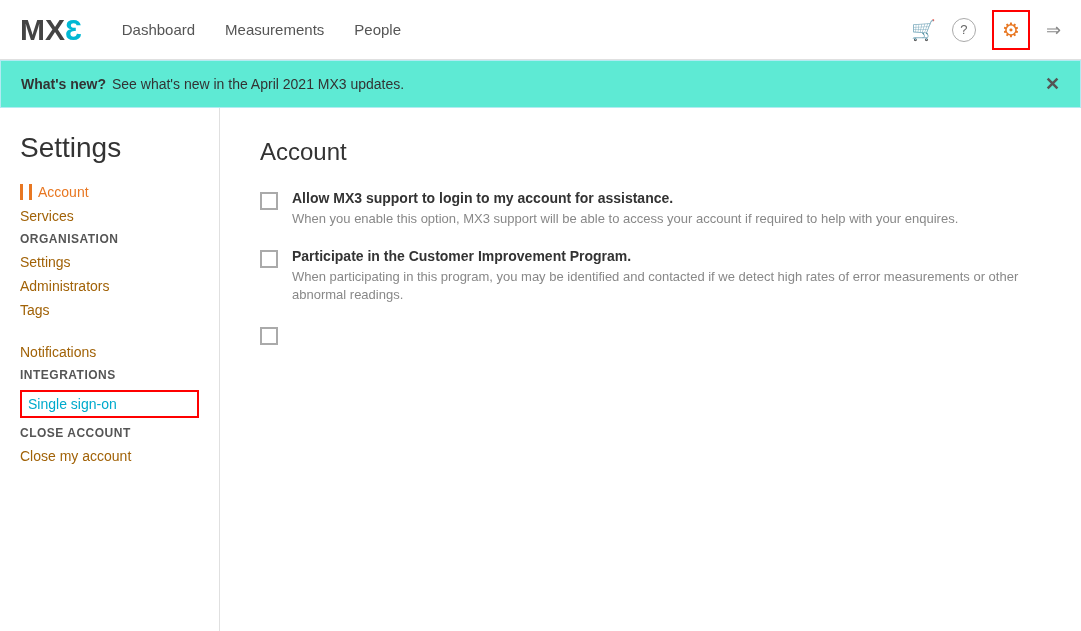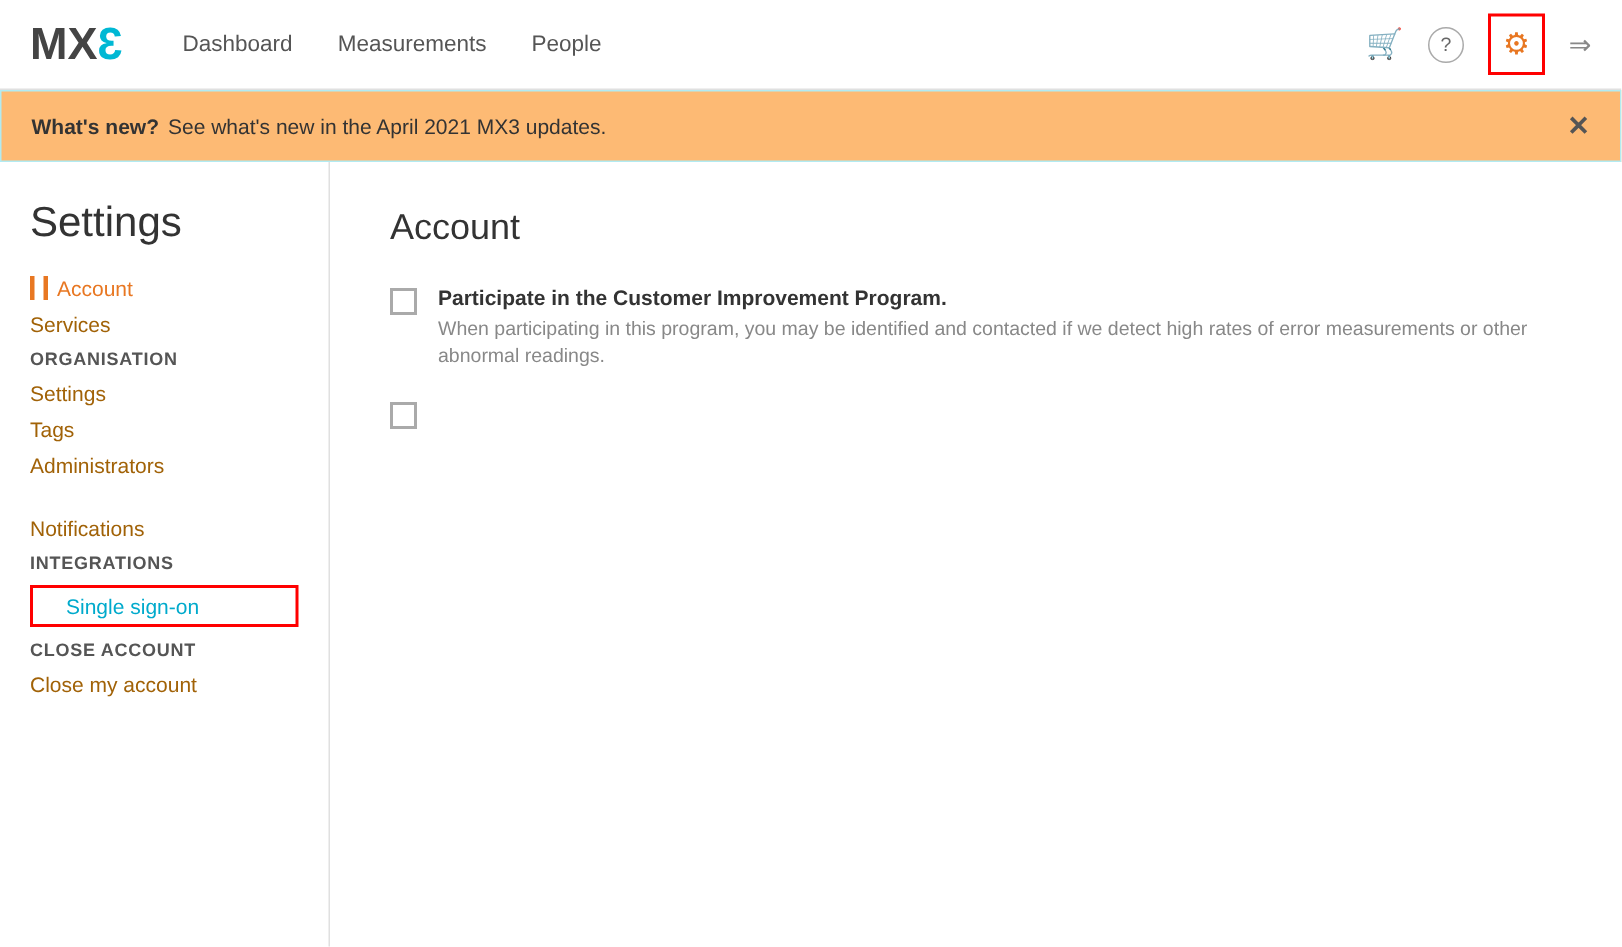--- a/index.html
+++ b/index.html
@@ -50,21 +50,21 @@
       align-items: center;
       justify-content: center;
     }
     .gear-icon-inner {
       color: #e87722;
       font-size: 20px;
     }
 
     
     .banner {
-      background: #fdba74;
+      background: #5eead4;
       border: 1px solid #b2ebf2;
       padding: 12px 20px;
       display: flex;
       align-items: center;
       font-size: 14px;
       color: #333;
     }
     .banner-bold {
       font-weight: bold;
       margin-right: 6px;
@@ -119,21 +119,21 @@
       letter-spacing: 0.5px;
     }
     .sidebar-link-box {
       display: block;
       font-size: 14px;
       color: #00aacc;
       text-decoration: none;
       margin-bottom: 8px;
       cursor: pointer;
       border: 2px solid red;
-      padding: 4px 22px;
+      padding: 4px 6px;
     }
     .sidebar-separator {
       border-left: 3px solid #e87722;
       padding-left: 6px;
     }
 
     
     .main-content {
       flex: 1;
       padding: 30px 40px;
@@ -214,37 +214,44 @@
   <aside class="sidebar">
     <h1 class="page-title">Settings</h1>
 
     <a class="sidebar-link active">
       <span class="sidebar-separator">Account</span>
     </a>
     <a class="sidebar-link">Services</a>
 
     <div class="sidebar-section-title">ORGANISATION</div>
     <a class="sidebar-link">Settings</a>
+    <a class="sidebar-link">Administrators</a>
     <a class="sidebar-link">Tags</a>
-    <a class="sidebar-link">Administrators</a>
 
     <br>
     <a class="sidebar-link">Notifications</a>
 
     <div class="sidebar-section-title">INTEGRATIONS</div>
     <a class="sidebar-link-box">Single sign-on</a>
 
     <div class="sidebar-section-title">CLOSE ACCOUNT</div>
     <a class="sidebar-link">Close my account</a>
   </aside>
 
   <main class="main-content">
     <h2 class="section-title">Account</h2>
 
 
+    <div class="consent-item">
+      <div class="consent-checkbox"></div>
+      <div class="consent-text-block">
+        <div class="consent-label">Allow MX3 support to login to my account for assistance.</div>
+        <div class="consent-desc">When you enable this option, MX3 support will be able to access your account if required to help with your enquires.</div>
+      </div>
+    </div>
 
     <div class="consent-item">
       <div class="consent-checkbox"></div>
       <div class="consent-text-block">
         <div class="consent-label">Participate in the Customer Improvement Program.</div>
         <div class="consent-desc">When participating in this program, you may be identified and contacted if we detect high rates of error measurements or other abnormal readings.</div>
       </div>
     </div>
 
     <div class="consent-item">

